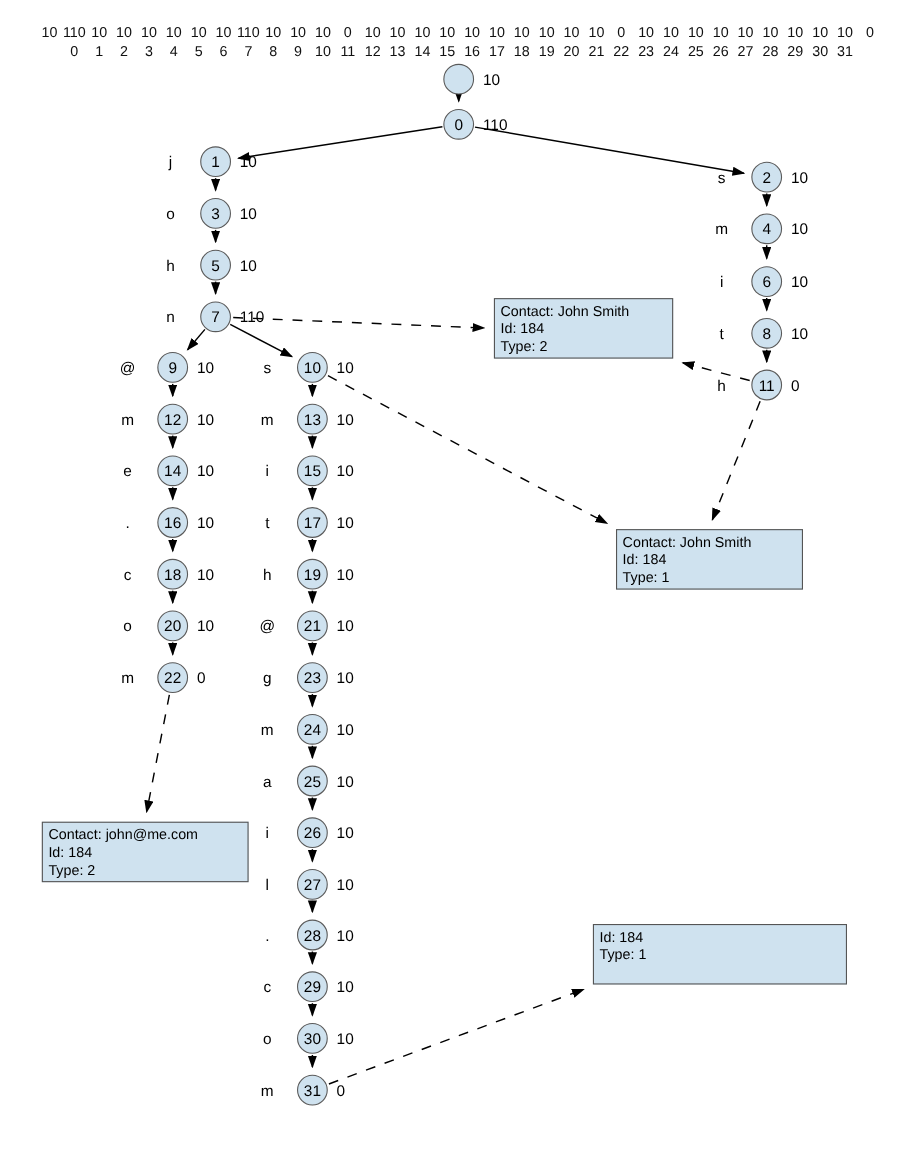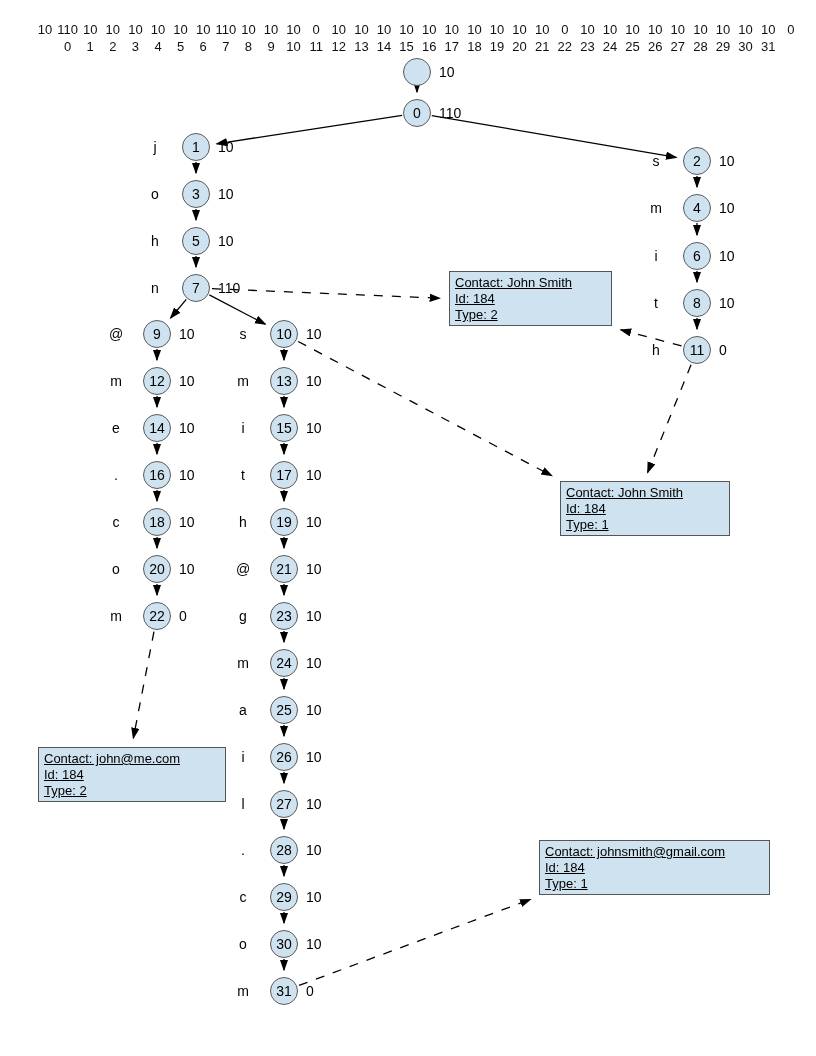--- a/index.html
+++ b/index.html
@@ -21,21 +21,21 @@
   }
   .node.root{background:#cfe2ef;}
   .nlabel{position:absolute;font-size:14px;color:#000;text-align:center;white-space:nowrap;}
   .ncount{position:absolute;font-size:14px;color:#000;white-space:nowrap;}
 
   .tip{
     position:absolute;background:#cfe2ef;border:1px solid #555;
     font-size:13px;line-height:16px;color:#000;
     padding:3px 5px 4px 5px;box-sizing:border-box;white-space:nowrap;
   }
-  .tip div{white-space:nowrap;text-decoration:underline;}
+  .tip div{white-space:nowrap;}
 </style>
 </head>
 <body>
 
 <div id="canvas">
   <div id="header-row">
       <div class="hdr-val" style="left: 29px; top: 22px; width: 32px;">10</div>
       <div class="hdr-val" style="left: 51.6px; top: 22px; width: 32px;">110</div>
       <div class="hdr-idx" style="left: 51.6px; top: 39px; width: 32px;">0</div>
       <div class="hdr-val" style="left: 74.2px; top: 22px; width: 32px;">10</div>
@@ -263,18 +263,17 @@
         <div>Contact: John Smith</div>
         <div>Id: 184</div>
         <div>Type: 1</div>
       </div>
       <div class="tip" style="left: 38px; top: 747px; width: 188px; height: 55px;">
         <div>Contact: john@me.com</div>
         <div>Id: 184</div>
         <div>Type: 2</div>
       </div>
       <div class="tip" style="left: 539px; top: 840px; width: 231px; height: 55px;">
-        <div>Contact: johnsmith@gmail.com</div>
         <div>Id: 184</div>
         <div>Type: 1</div>
       </div>
     </div>
 </div>
 
 </body></html>

